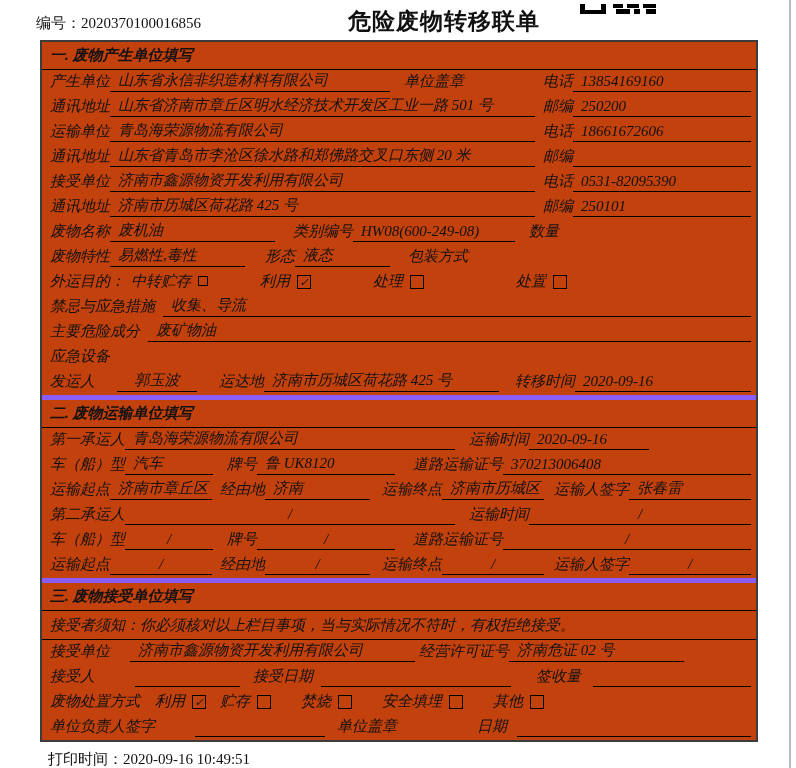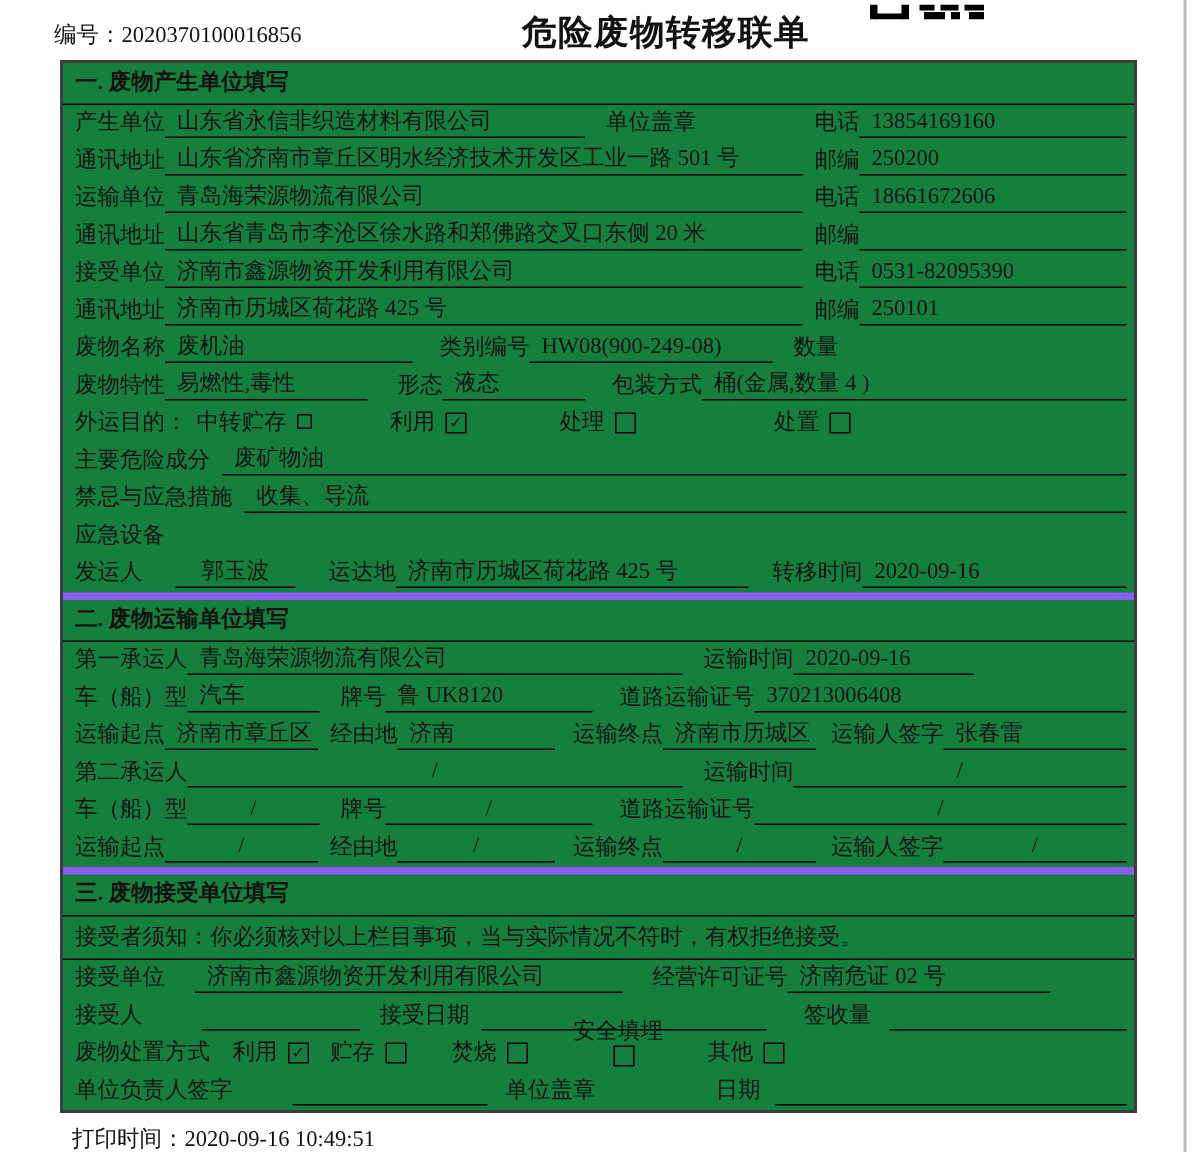--- a/index.html
+++ b/index.html
@@ -6,21 +6,21 @@
   body{
     width:796px;height:768px;overflow:hidden;background:#fff;position:relative;
     font-family:"Liberation Serif","DejaVu Serif",serif;color:#111;
   }
   .serial{position:absolute;left:36px;top:14px;font-size:15px;white-space:nowrap;}
   .title{position:absolute;left:444px;top:6px;transform:translateX(-50%);
     font-size:23px;font-weight:700;letter-spacing:1px;white-space:nowrap;}
   .qr-frag{position:absolute;left:580px;top:0;}
   .page-edge{position:absolute;left:789px;top:0;width:2px;height:768px;background:#bcbcbc;}
 
-  .form-box{position:absolute;left:40px;top:40px;width:714px;border:2px solid #3c3c3c;background:#15803d;}
+  .form-box{position:absolute;left:40px;top:40px;width:714px;border:2px solid #3c3c3c;background:#c2410c;font-style:italic;}
   .section-header{
     font-weight:700;font-size:15px;height:27px;line-height:27px;padding-left:8px;
     border-bottom:1px solid #000;white-space:nowrap;
   }
   .section-header:not(:first-child){border-top:5px solid #8b5cf6;}
   .notice-row{height:28px;line-height:28px;padding-left:8px;border-bottom:1px solid #000;
     font-size:15px;white-space:nowrap;}
   .form-row{
     display:flex;align-items:flex-end;height:25px;padding:0 5px 3px 8px;
     font-size:15px;white-space:nowrap;box-sizing:border-box;
@@ -104,30 +104,29 @@
       <span class="cell-label">通讯地址</span>
       <span class="cell-value" style="width: 425px;">济南市历城区荷花路 425 号</span>
       <span class="spacer"></span>
       <span class="cell-label">邮编</span>
       <span class="cell-value" style="width: 178px;">250101</span>
     </div>
     <div class="form-row">
       <span class="cell-label">废物名称</span>
       <span class="cell-value" style="width: 165px;">废机油</span>
       <span class="cell-label" style="margin-left: 18px;">类别编号</span>
-      <span class="cell-value" style="width: 162px;">HW08(900-249-08)</span>
+      <span class="cell-value" style="width: 162px;">HW08(600-249-08)</span>
       <span class="cell-label" style="margin-left: 14px;">数量</span>
     </div>
     <div class="form-row">
       <span class="cell-label">废物特性</span>
       <span class="cell-value" style="width: 135px;">易燃性,毒性</span>
       <span class="cell-label" style="margin-left: 20px;">形态</span>
       <span class="cell-value" style="width: 95px;">液态</span>
       <span class="cell-label" style="margin-left: 18px;">包装方式</span>
-      <span class="cell-value fill">桶(金属,数量  4 )</span>
     </div>
     <div class="form-row">
       <span class="cell-label">外运目的：</span>
       <span class="cell-check" style="margin-left: 6px;">
         <span>中转贮存</span>
         <span class="cbox small"></span>
       </span>
       <span class="cell-check" style="margin-left: 52px;">
         <span>利用</span>
         <span class="cbox checked">✓</span>
@@ -135,26 +134,26 @@
       <span class="cell-check" style="margin-left: 62px;">
         <span>处理</span>
         <span class="cbox"></span>
       </span>
       <span class="cell-check" style="margin-left: 92px;">
         <span>处置</span>
         <span class="cbox"></span>
       </span>
     </div>
     <div class="form-row">
+      <span class="cell-label">禁忌与应急措施</span>
+      <span class="cell-value fill" style="margin-left: 8px;">收集、导流</span>
+    </div>
+    <div class="form-row">
       <span class="cell-label">主要危险成分</span>
       <span class="cell-value fill" style="margin-left: 8px;">废矿物油</span>
-    </div>
-    <div class="form-row">
-      <span class="cell-label">禁忌与应急措施</span>
-      <span class="cell-value fill" style="margin-left: 8px;">收集、导流</span>
     </div>
     <div class="form-row">
       <span class="cell-label">应急设备</span>
     </div>
     <div class="form-row">
       <span class="cell-label">发运人</span>
       <span class="cell-value center" style="width: 80px; margin-left: 22px;">郭玉波</span>
       <span class="cell-label" style="margin-left: 22px;">运达地</span>
       <span class="cell-value" style="width: 235px;">济南市历城区荷花路 425 号</span>
       <span class="cell-label" style="margin-left: 16px;">转移时间</span>
@@ -207,21 +206,21 @@
       <span class="cell-label" style="margin-left: 12px;">运输终点</span>
       <span class="cell-value center" style="width: 102px;">/</span>
       <span class="cell-label" style="margin-left: 10px;">运输人签字</span>
       <span class="cell-value fill center">/</span>
     </div>
     <div class="section-header">三. 废物接受单位填写</div>
     <div class="notice-row">接受者须知：你必须核对以上栏目事项，当与实际情况不符时，有权拒绝接受。</div>
     <div class="form-row">
       <span class="cell-label">接受单位</span>
       <span class="cell-value" style="width: 285px; margin-left: 20px;">济南市鑫源物资开发利用有限公司</span>
-      <span class="cell-label" style="margin-left: 20px;">经营许可证号</span>
+      <span class="cell-label" style="margin-left: 4px;">经营许可证号</span>
       <span class="cell-value" style="width: 175px;">济南危证 02 号</span>
     </div>
     <div class="form-row">
       <span class="cell-label">接受人</span>
       <span class="cell-value" style="width: 105px; margin-left: 40px;"></span>
       <span class="cell-label" style="margin-left: 13px;">接受日期</span>
       <span class="cell-value" style="width: 190px; margin-left: 8px;"></span>
       <span class="cell-label" style="margin-left: 25px;">签收量</span>
       <span class="cell-value fill" style="margin-left: 12px;"></span>
     </div>
@@ -232,21 +231,21 @@
         <span class="cbox checked">✓</span>
       </span>
       <span class="cell-check" style="margin-left: 14px;">
         <span>贮存</span>
         <span class="cbox"></span>
       </span>
       <span class="cell-check" style="margin-left: 30px;">
         <span>焚烧</span>
         <span class="cbox"></span>
       </span>
-      <span class="cell-check" style="margin-left: 30px; flex-direction: column;">
+      <span class="cell-check" style="margin-left: 30px;">
         <span>安全填埋</span>
         <span class="cbox"></span>
       </span>
       <span class="cell-check" style="margin-left: 30px;">
         <span>其他</span>
         <span class="cbox"></span>
       </span>
     </div>
     <div class="form-row">
       <span class="cell-label">单位负责人签字</span>

